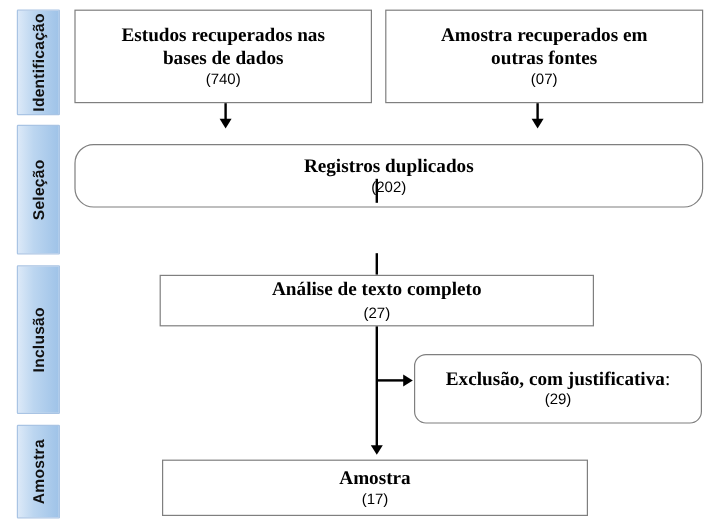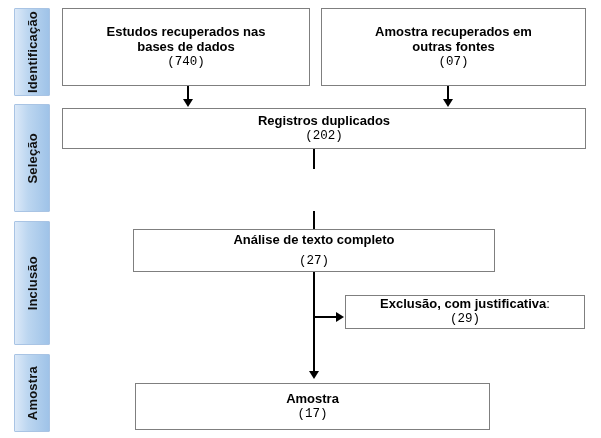--- a/index.html
+++ b/index.html
@@ -47,35 +47,35 @@
     background: #ffffff;
     border: 1px solid #7f7f7f;
     display: flex;
     flex-direction: column;
     align-items: center;
     justify-content: center;
     text-align: center;
     padding: 2px 4px;
   }
   .node-title {
-    font-size: 13px;
+    font-size: 16px;
     font-weight: bold;
     color: #000000;
     line-height: 1.22;
     white-space: pre-line;
+    font-family: Liberation Serif, serif;
   }
   .node-title .thin {
     font-weight: normal;
   }
   .node-count {
     font-size: 12.5px;
     font-weight: normal;
     color: #000000;
     line-height: 1.22;
-    font-family: Liberation Mono, monospace;
   }
 
   
   .vline {
     position: absolute;
     width: 2px;
     background: #000000;
   }
   .hline {
     position: absolute;
@@ -131,42 +131,42 @@
 outras fontes</div>
     <div class="node-count">(07)</div>
   </div>
 
   <div class="vline" style="left:187px; top:86px; height:15px;"></div>
   <div class="arrow-down" style="left:183px; top:99px;"></div>
 
   <div class="vline" style="left:447px; top:86px; height:15px;"></div>
   <div class="arrow-down" style="left:443px; top:99px;"></div>
 
-  <div class="node" style="left:62px; top:108px; width:524px; height:41px;">
+  <div class="node" style="left:62px; top:120px; width:524px; height:53px;border-radius:16px;">
     <div class="node-title">Registros duplicados</div>
     <div class="node-count">(202)</div>
   </div>
 
   <div class="vline" style="left:313px; top:149px; height:20px;"></div>
 
 
   <div class="vline" style="left:313px; top:211px; height:18px;"></div>
 
   <div class="node" style="left:133px; top:229px; width:362px; height:43px;justify-content:space-between;">
     <div class="node-title">Análise de texto completo</div>
     <div class="node-count">(27)</div>
   </div>
 
   <div class="vline" style="left:313px; top:272px; height:100px;"></div>
   <div class="arrow-down" style="left:309px; top:371px;"></div>
 
   <div class="hline" style="left:314px; top:316px; width:23px;"></div>
   <div class="arrow-right" style="left:336px; top:312px;"></div>
 
-  <div class="node" style="left:345px; top:295px; width:240px; height:34px;">
+  <div class="node" style="left:345px; top:295px; width:240px; height:58px;border-radius:10px;">
     <div class="node-title"><span>Exclusão, com justificativa</span><span class="thin">:</span></div>
     <div class="node-count">(29)</div>
   </div>
 
   <div class="node" style="left:135px; top:383px; width:355px; height:47px;">
     <div class="node-title">Amostra</div>
     <div class="node-count">(17)</div>
   </div>
 
 </div>

